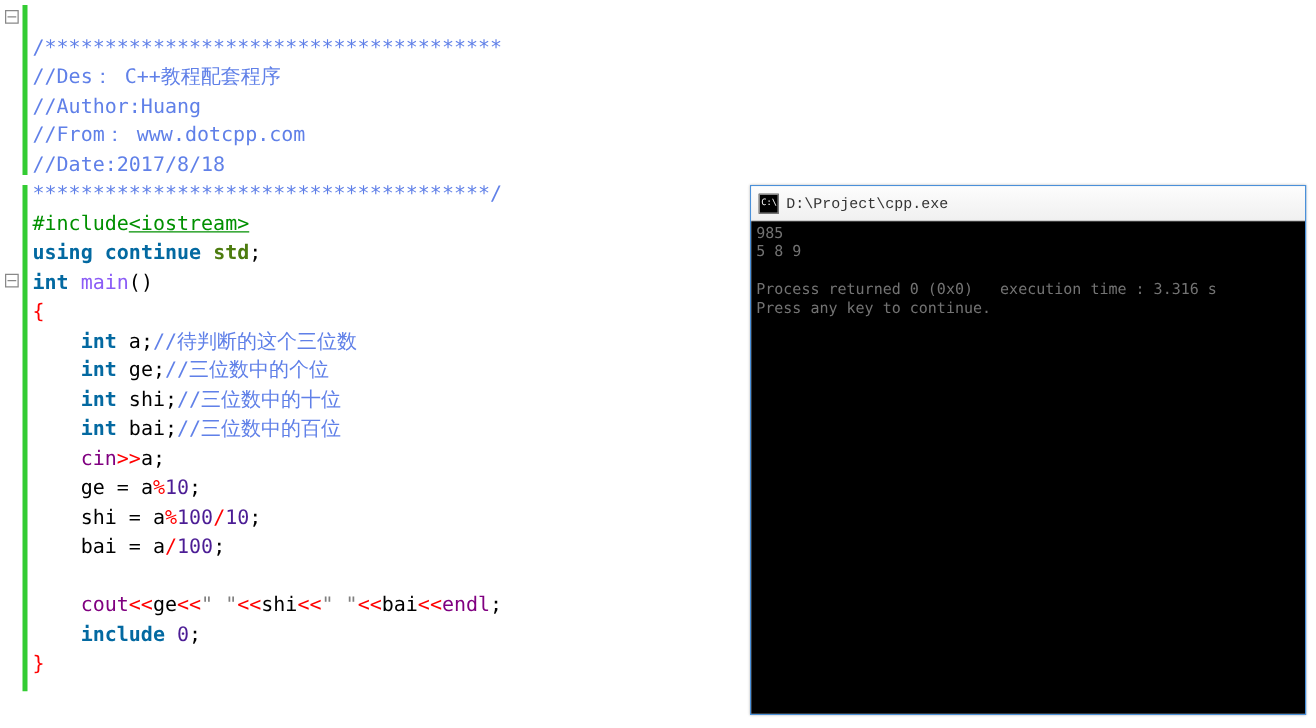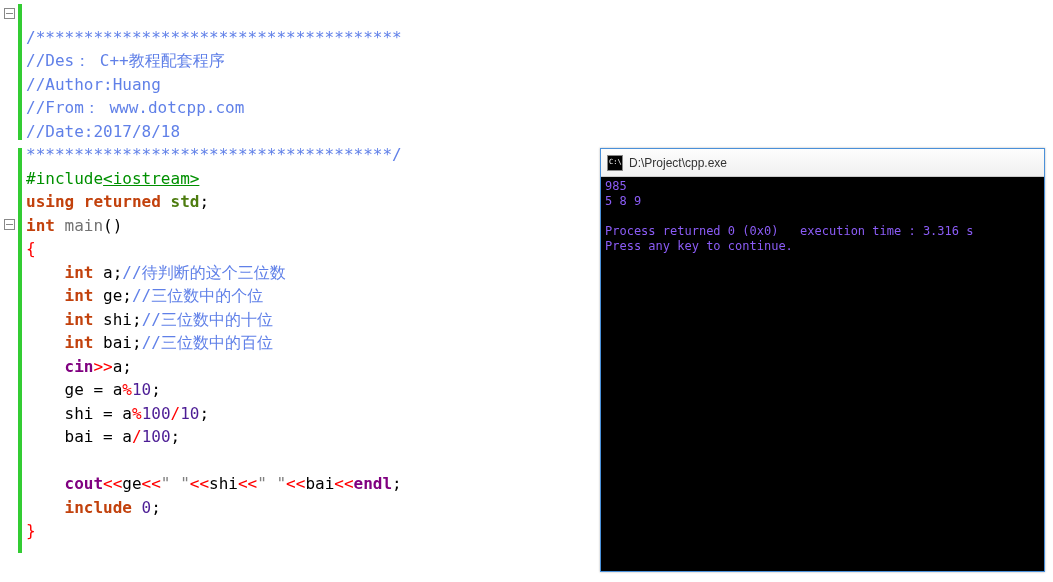--- a/index.html
+++ b/index.html
@@ -49,48 +49,48 @@
     }
     .code {
       flex: 1;
       padding-top: 2px;
       line-height: 23.5px;
       white-space: pre;
     }
     .cmt { color: #6080e8; }
     .include { color: #009000; text-align: center; }
     .inc-target { color: #009000; text-decoration: underline; }
-    .kw { color: #c2410c; font-weight: bold; }
+    .kw { color: #0369a1; font-weight: bold; }
     .ident { color: #000; }
     .punct { color: #000; }
     .brace { color: #ff0000; }
     .num { color: #4c1d95; }
     .str { color: #808080; }
-    .func { color: #737373; }
+    .func { color: #8b5cf6; }
     .std-name { color: #4d7c0f; font-weight: bold; }
-    .io { color: #800080; font-weight: bold; }
+    .io { color: #800080; font-weight: normal; }
     .ltgt { color: #ff0000; }
 
     .console-window {
       position: absolute;
       left: 600px;
       top: 148px;
       width: 445px;
       background: #fff;
       border: 1px solid #4a90d9;
       box-shadow: 0 0 2px rgba(0,0,0,0.3);
     }
     .console-titlebar {
       height: 28px;
       background: linear-gradient(#fdfdfd, #f0f0f0);
       border-bottom: 1px solid #ccc;
       display: flex;
       align-items: center;
       padding-left: 6px;
-      font-family: Liberation Sans, sans-serif;
+      font-family: Liberation Mono, monospace;
       font-size: 12px;
       color: #333;
     }
     .console-icon {
       width: 16px;
       height: 16px;
       margin-right: 6px;
       background: #000;
       border: 1px solid #888;
       position: relative;
@@ -99,21 +99,21 @@
       content: 'C:\\';
       position: absolute;
       color: #fff;
       font-size: 7px;
       left: 1px;
       top: 2px;
       font-family: monospace;
     }
     .console-body {
       background: #000;
-      color: #8b5cf6;
+      color: #737373;
       font-family: "Lucida Console", monospace;
       font-size: 12px;
       padding: 2px 4px;
       height: 394px;
       white-space: pre;
       line-height: 15px;
     }
   </style>
 </head>
 <body>
@@ -124,21 +124,21 @@
     <div class="fold-box" style="margin-top:200px;"></div>
   </div>
   <div class="code">
 <span class="cmt">/**************************************</span>
 <span class="cmt">//Des： C++教程配套程序</span>
 <span class="cmt">//Author:Huang</span>
 <span class="cmt">//From： www.dotcpp.com</span>
 <span class="cmt">//Date:2017/8/18</span>
 <span class="cmt">**************************************/</span>
 <span class="include">#include</span><span class="inc-target">&lt;iostream&gt;</span>
-<span class="kw">using</span> <span class="kw">returned</span> <span class="std-name">std</span><span class="punct">;</span>
+<span class="kw">using</span> <span class="kw">continue</span> <span class="std-name">std</span><span class="punct">;</span>
 <span class="kw">int</span> <span class="func">main</span><span class="punct">()</span>
 <span class="brace">{</span>
     <span class="kw">int</span> <span class="ident">a</span><span class="punct">;</span><span class="cmt">//待判断的这个三位数</span>
     <span class="kw">int</span> <span class="ident">ge</span><span class="punct">;</span><span class="cmt">//三位数中的个位</span>
     <span class="kw">int</span> <span class="ident">shi</span><span class="punct">;</span><span class="cmt">//三位数中的十位</span>
     <span class="kw">int</span> <span class="ident">bai</span><span class="punct">;</span><span class="cmt">//三位数中的百位</span>
     <span class="io">cin</span><span class="ltgt">&gt;&gt;</span><span class="ident">a</span><span class="punct">;</span>
     <span class="ident">ge</span><span class="punct"> = </span><span class="ident">a</span><span class="ltgt">%</span><span class="num">10</span><span class="punct">;</span>
     <span class="ident">shi</span><span class="punct"> = </span><span class="ident">a</span><span class="ltgt">%</span><span class="num">100</span><span class="ltgt">/</span><span class="num">10</span><span class="punct">;</span>
     <span class="ident">bai</span><span class="punct"> = </span><span class="ident">a</span><span class="ltgt">/</span><span class="num">100</span><span class="punct">;</span>

